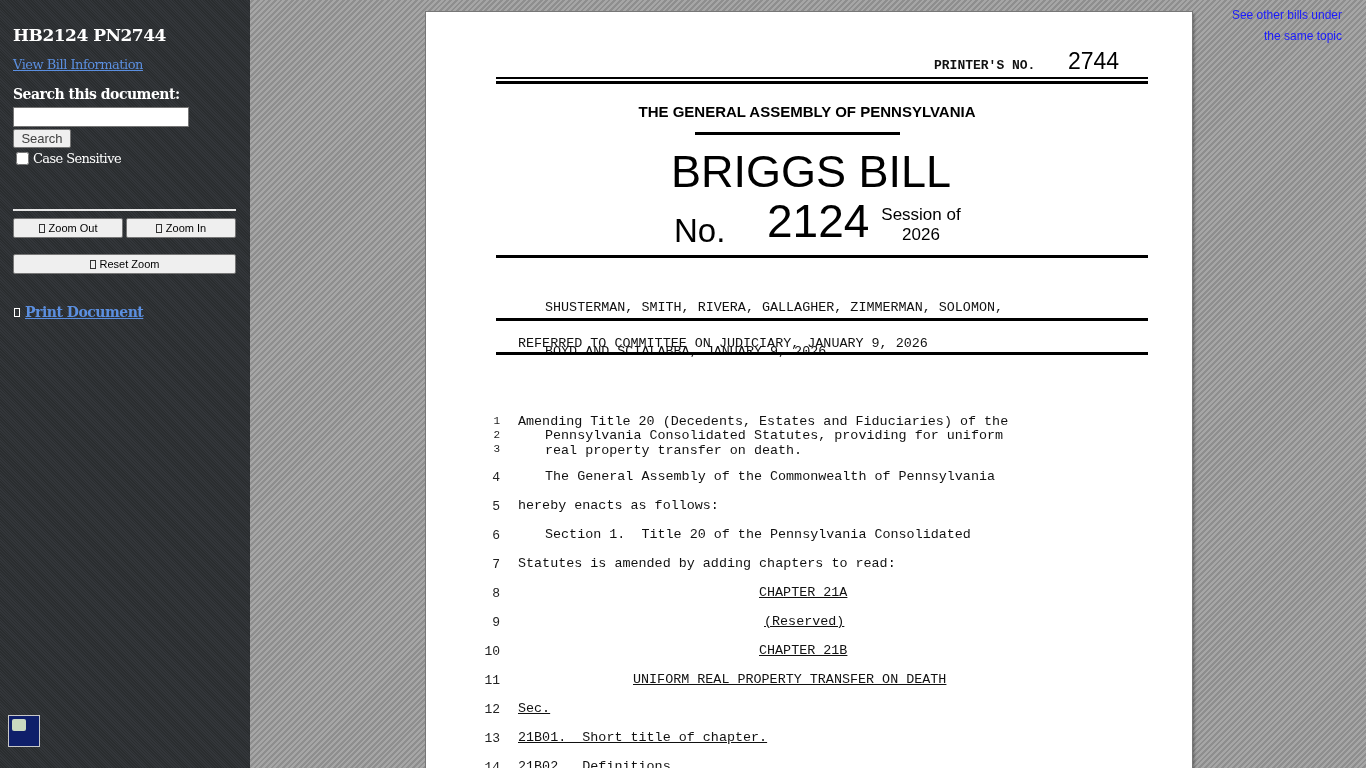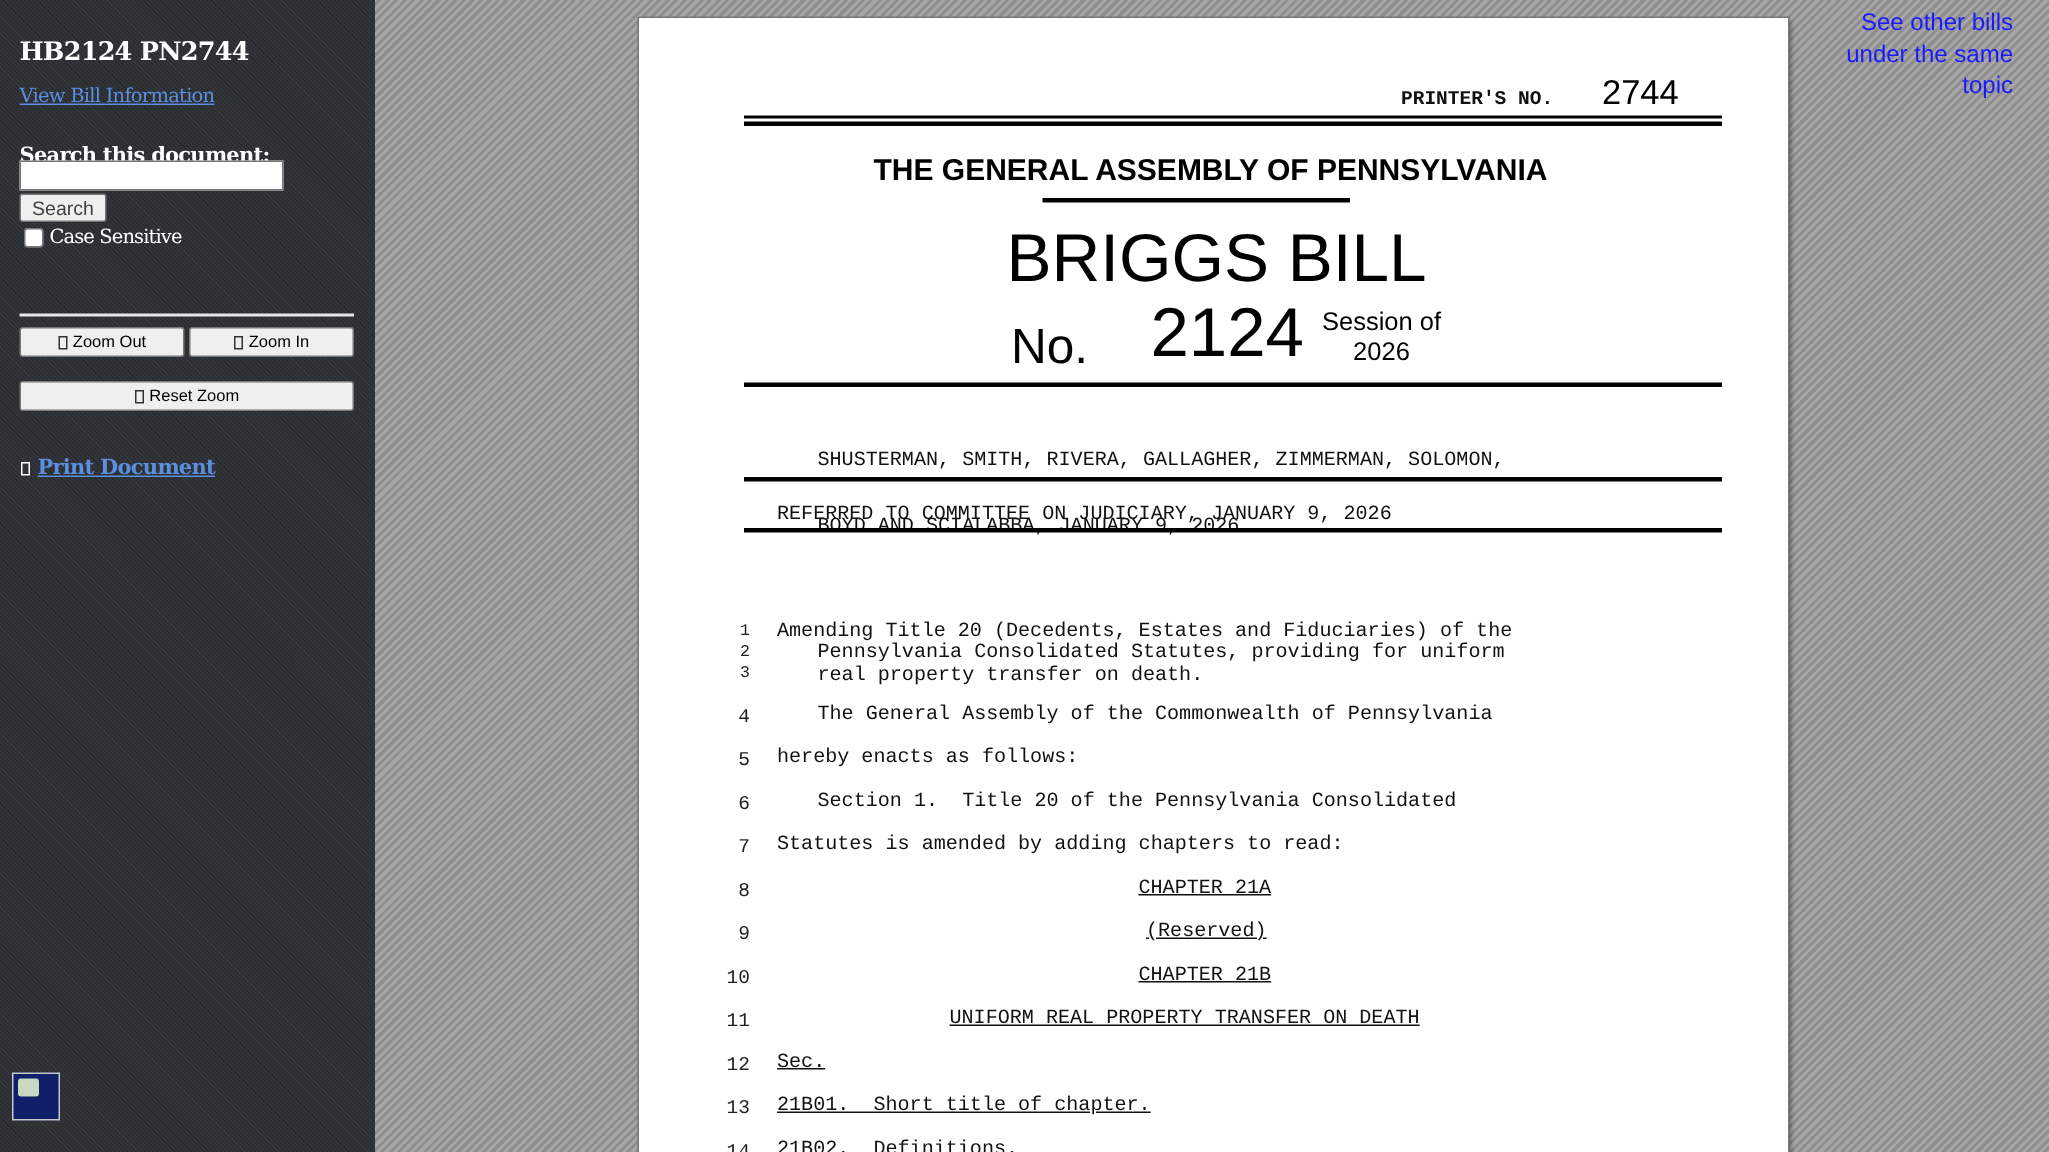--- a/index.html
+++ b/index.html
@@ -10,37 +10,37 @@
     font-family:"Liberation Serif", serif;
   }
   #sidebar {
     position:absolute; left:0; top:0; width:250px; height:768px;
     background-color:#2b2e30;
     background-image: repeating-linear-gradient(45deg, #2a2d2f 0px, #2a2d2f 1px, #33363a 1px, #33363a 2px);
     color:#fff; box-sizing:border-box; padding:0 13px;
   }
   #sidebar .bill-title { position:absolute; left:13px; top:25px; font-size:17px; font-weight:bold; font-family:"DejaVu Serif", serif; letter-spacing:-0.5px; }
   #sidebar .bill-link { position:absolute; left:13px; top:57px; font-size:13px; color:#5b8fe0; text-decoration:underline; font-family:"DejaVu Serif", serif; letter-spacing:-0.5px; cursor:pointer; }
-  #sidebar .search-label { position:absolute; left:13px; top:96px; font-size:14px; font-weight:bold; font-family:"DejaVu Serif", serif; letter-spacing:-0.5px; }
+  #sidebar .search-label { position:absolute; left:13px; top:86px; font-size:14px; font-weight:bold; font-family:"DejaVu Serif", serif; letter-spacing:-0.5px; }
   #sidebar .search-input { position:absolute; left:13px; top:107px; width:176px; height:20px; box-sizing:border-box; border:1px solid #767676; background:#fff; }
   #sidebar .search-btn { position:absolute; left:13px; top:129px; width:58px; height:19px; box-sizing:border-box; font-family:"Liberation Sans", sans-serif; font-size:13px; background:#efefef; border:1px solid #767676; border-radius:2px; padding:0; color:#404040; }
   #sidebar .case-row { position:absolute; left:16px; top:151px; font-size:13px; font-family:"DejaVu Serif", serif; letter-spacing:-0.6px; display:flex; align-items:center; }
   #sidebar .case-row input { margin:0 4px 0 0; width:13px; height:13px; }
   #sidebar hr.div { position:absolute; left:13px; top:209px; width:223px; margin:0; border:0; border-top:2px solid #e6e6e6; }
   .zbtn { position:absolute; height:20px; box-sizing:border-box; font-family:"Liberation Sans", sans-serif; font-size:11px; background:#efefef; border:1px solid #767676; border-radius:2px; color:#000; padding:0; display:flex; align-items:center; justify-content:center; gap:4px; }
   .zbtn .ic { display:inline-block; width:6px; height:9px; border:1px solid #333; box-sizing:border-box; }
   #zoom-out { left:13px; top:218px; width:110px; }
   #zoom-in { left:126px; top:218px; width:110px; }
   #reset-zoom { left:13px; top:254px; width:223px; }
   #print-row { position:absolute; left:14px; top:304px; display:flex; align-items:center; gap:5px; }
   #print-row .ic { display:inline-block; width:6px; height:9px; border:1px solid #fff; box-sizing:border-box; }
   #print-row a { font-size:14px; font-weight:bold; color:#5b8fe0; text-decoration:underline; font-family:"DejaVu Serif", serif; letter-spacing:-0.5px; cursor:pointer; }
   #badge { position:absolute; left:8px; top:715px; width:32px; height:32px; box-sizing:border-box; border:1px solid #c8c8c8; background:#0f1f6a; }
   #badge .img { position:absolute; left:3px; top:3px; width:14px; height:12px; background:#c9d8c0; border-radius:2px; }
-  #topic-link { position:absolute; right:24px; top:5px; text-align:right; font-family:"Liberation Sans", sans-serif; font-size:16px; line-height:21px; color:#1a1aff; cursor:pointer; width:130px; }
+  #topic-link { position:absolute; right:24px; top:5px; text-align:right; font-family:"Liberation Sans", sans-serif; font-size:12px; line-height:21px; color:#1a1aff; cursor:pointer; width:130px; }
   #page {
     position:absolute; left:426px; top:12px; width:766px; height:780px; background:#fff;
     box-shadow: 0 0 0 1px #777, 2px 2px 3px rgba(0,0,0,0.4);
   }
   .mono { font-family:"Liberation Mono", monospace; font-size:13.4px; color:#111; white-space:pre; }
   .sans { font-family:"Liberation Sans", sans-serif; color:#000; }
   .abs { position:absolute; }
   .rule { position:absolute; left:70px; width:652px; background:#000; }
   .ln { position:absolute; width:30px; text-align:right; font-family:"Liberation Mono", monospace; font-size:13px; color:#222; }
   .small .ln { font-size:11px; }
@@ -82,21 +82,21 @@
 </div>
 
 <div id="topic-link">See other bills under the same topic</div>
 
 <div id="page">
   <div class="abs mono" style="left:508px; top:46px; font-size:13px;font-weight:bold;">PRINTER'S NO.</div>
   <div class="abs sans" style="left:642px; top:36px; font-size:23px;">2744</div>
   <div class="rule" style="top:65px; height:2px;"></div>
   <div class="rule" style="top:69px; height:3px;"></div>
 
-  <div class="abs sans" style="left:0; width:766px; text-align:center; top:91px; font-size:20px; font-weight:bold; margin-left:-2px;">THE GENERAL ASSEMBLY OF PENNSYLVANIA</div>
+  <div class="abs sans" style="left:0; width:766px; text-align:center; top:91px; font-size:15px; font-weight:bold; margin-left:-2px;">THE GENERAL ASSEMBLY OF PENNSYLVANIA</div>
   <div class="abs" style="left:269px; top:120px; width:205px; height:3px; background:#000;"></div>
   <div class="abs sans" style="left:0; width:770px; text-align:center; top:134px; font-size:45px; line-height:52px;">BRIGGS BILL</div>
   <div class="abs sans" style="left:248px; top:200px; font-size:33px;">No.</div>
   <div class="abs sans" style="left:341px; top:182px; font-size:46px;">2124</div>
   <div class="abs sans" style="left:454px; top:193px; font-size:17px; text-align:center; width:82px; line-height:20px;">
     <div>Session of</div>
     <div>2026</div>
   </div>
   <div class="rule" style="top:243px; height:3px;"></div>
 

